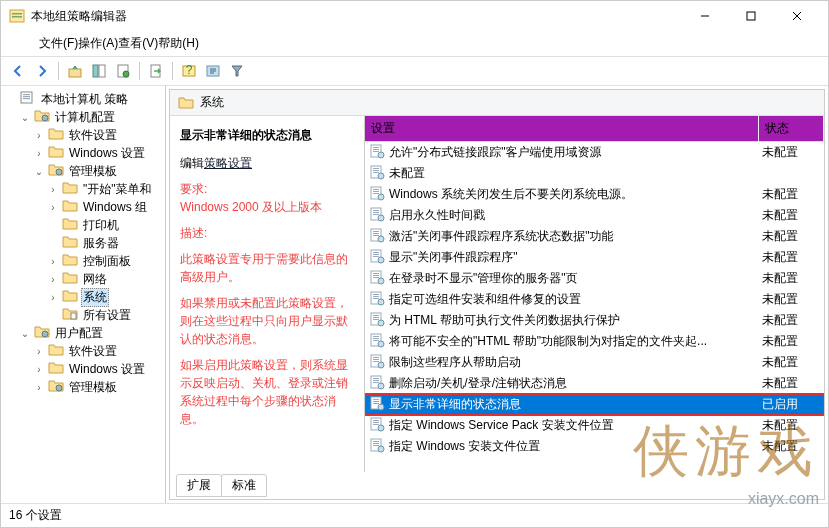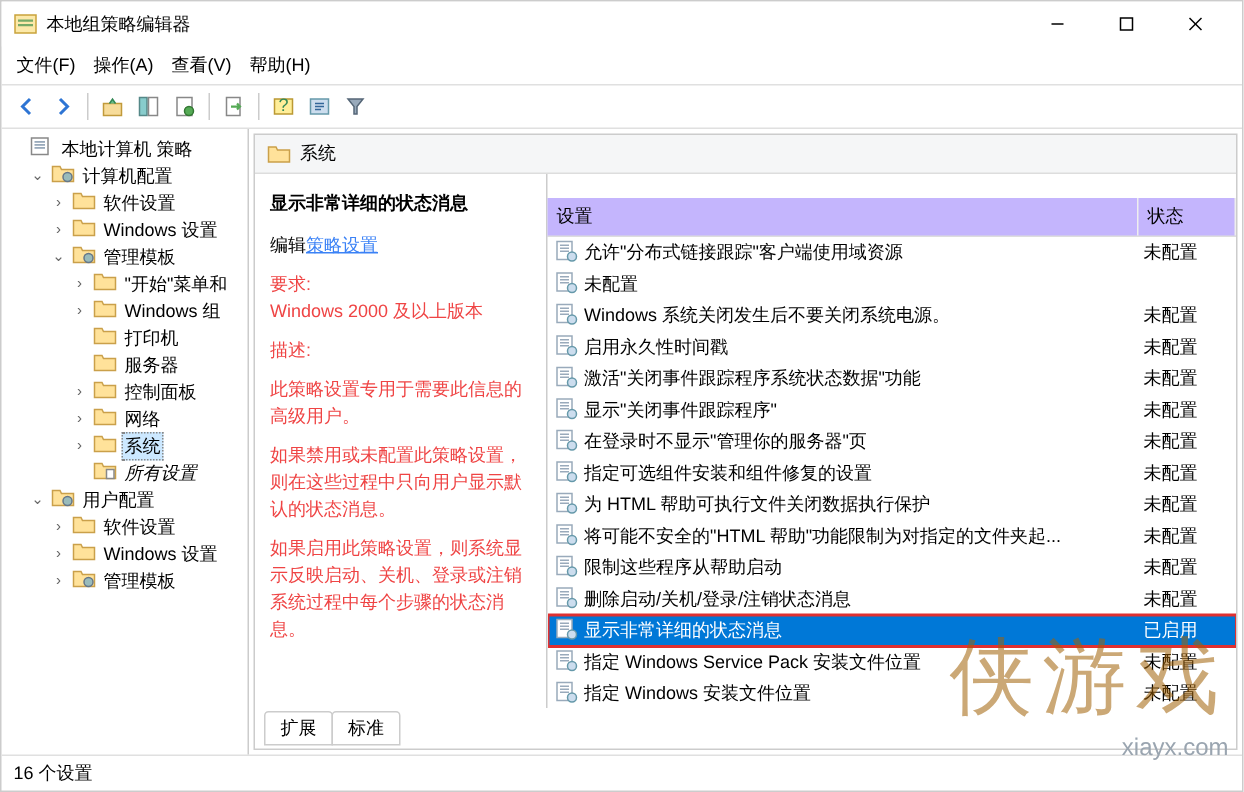--- a/index.html
+++ b/index.html
@@ -2,44 +2,44 @@
 <html><head>
 <meta charset="utf-8">
 <style>
 *{margin:0;padding:0;box-sizing:border-box;font-family:"Microsoft YaHei","Segoe UI",Arial,sans-serif;font-size:12px;}
 body{background:#fff;width:829px;height:528px;overflow:hidden;display:flex;flex-direction:column;border:1px solid #ccc;}
 .titlebar{display:flex;align-items:center;height:30px;padding:0 8px;background:#fff;}
 .titlebar .app-icon{width:16px;height:16px;margin-right:6px;}
 .titlebar .title{flex:1;}
 .win-btns{display:flex;}
 .win-btn{width:46px;height:30px;display:flex;align-items:center;justify-content:center;}
-.menubar{display:flex;gap:12px;padding:4px 10px;}
+.menubar{display:flex;gap:0;padding:4px 10px;margin-left:28px;}
 .menubar span{cursor:default;}
 .toolbar{display:flex;align-items:center;gap:2px;padding:3px 6px;border-top:1px solid #e0e0e0;border-bottom:1px solid #e0e0e0;}
 .tbtn{width:22px;height:22px;display:flex;align-items:center;justify-content:center;border:1px solid transparent;}
 .tsep{width:1px;height:18px;background:#ccc;margin:0 3px;}
 .main{flex:1;display:flex;min-height:0;}
 .tree-pane{width:165px;border-right:1px solid #ccc;overflow:auto;padding:4px 0 4px 4px;position:relative;}
 .tree-pane::-webkit-scrollbar{width:17px;height:17px}
 .tree-pane::-webkit-scrollbar-thumb{background:#ccc;border:1px solid #aaa}
 .tree-pane::-webkit-scrollbar-track{background:#f0f0f0}
 .tree-item{display:flex;align-items:center;height:18px;gap:3px;white-space:nowrap;}
 .tw{width:12px;text-align:center;color:#666;font-size:10px;}
 .tree-item .lbl{padding:0 2px;}
 .tree-item.selected .lbl{background:#cce8ff;border:1px dotted #888;padding:0 1px;}
 .folder{width:16px;height:13px;}
 .content{flex:1;display:flex;flex-direction:column;border:1px solid #ccc;margin:3px;min-width:0;}
 .content-header{display:flex;align-items:center;gap:6px;padding:4px 8px;background:#f5f6f7;border-bottom:1px solid #ddd;}
 .content-body{flex:1;display:flex;min-height:0;}
 .detail-pane{width:195px;border-right:1px solid #ccc;padding:10px;overflow:auto;line-height:1.5;}
 .detail-pane h3{font-size:12px;font-weight:bold;margin-bottom:10px;}
-.detail-pane a{color:#3b82f6;text-decoration:underline;}
+.detail-pane a{color:#0f172a;text-decoration:underline;}
 .detail-pane p{color:#ef4444;margin-top:8px;}
 .list-pane{flex:1;display:flex;flex-direction:column;min-width:0;}
-.list-head{display:flex;border-bottom:1px solid #ddd;background:#c4b5fd;margin-top:16px;}
+.list-head{display:flex;border-bottom:1px solid #ddd;background:#a21caf;}
 .list-head .col{padding:4px 6px;border-right:1px solid #eee;}
 .col-name{flex:1;}
 .col-state{width:65px;}
 .list-body{flex:1;overflow:auto;}
 .row{display:flex;align-items:center;height:21px;padding:0 4px;gap:4px;}
 .row .ricon{width:16px;height:16px;flex-shrink:0;}
 .row .rlabel{flex:1;white-space:nowrap;overflow:hidden;text-overflow:ellipsis;}
 .row .rstate{width:58px;flex-shrink:0;}
 .row.selected{background:#0078d7;color:#fff;}
 .row.highlighted{outline:2px solid #e03030;outline-offset:-1px;}
@@ -231,21 +231,21 @@
             </svg></span>
           <span class="lbl">网络</span>
         </div>
         <div class="tree-item selected" style="padding-left: 42px;">
           <span class="tw">›</span>
           <span><svg class="folder" viewBox="0 0 16 13">
               <path d="M1 2h5l1 2h8v8H1z" fill="#ffe29a" stroke="#caa04a"></path>
             </svg></span>
           <span class="lbl">系统</span>
         </div>
-        <div class="tree-item" style="padding-left: 42px; font-style: italic;">
+        <div class="tree-item" style="padding-left: 42px;">
           <span class="tw"></span>
           <span><svg class="folder" viewBox="0 0 16 13">
               <path d="M1 2h5l1 2h8v8H1z" fill="#ffe29a" stroke="#caa04a"></path>
               <rect x="9" y="6" width="5" height="6" fill="#fff" stroke="#888"></rect>
             </svg></span>
           <span class="lbl">所有设置</span>
         </div>
         <div class="tree-item" style="padding-left: 14px;">
           <span class="tw">⌄</span>
           <span><svg class="folder" viewBox="0 0 16 13">

